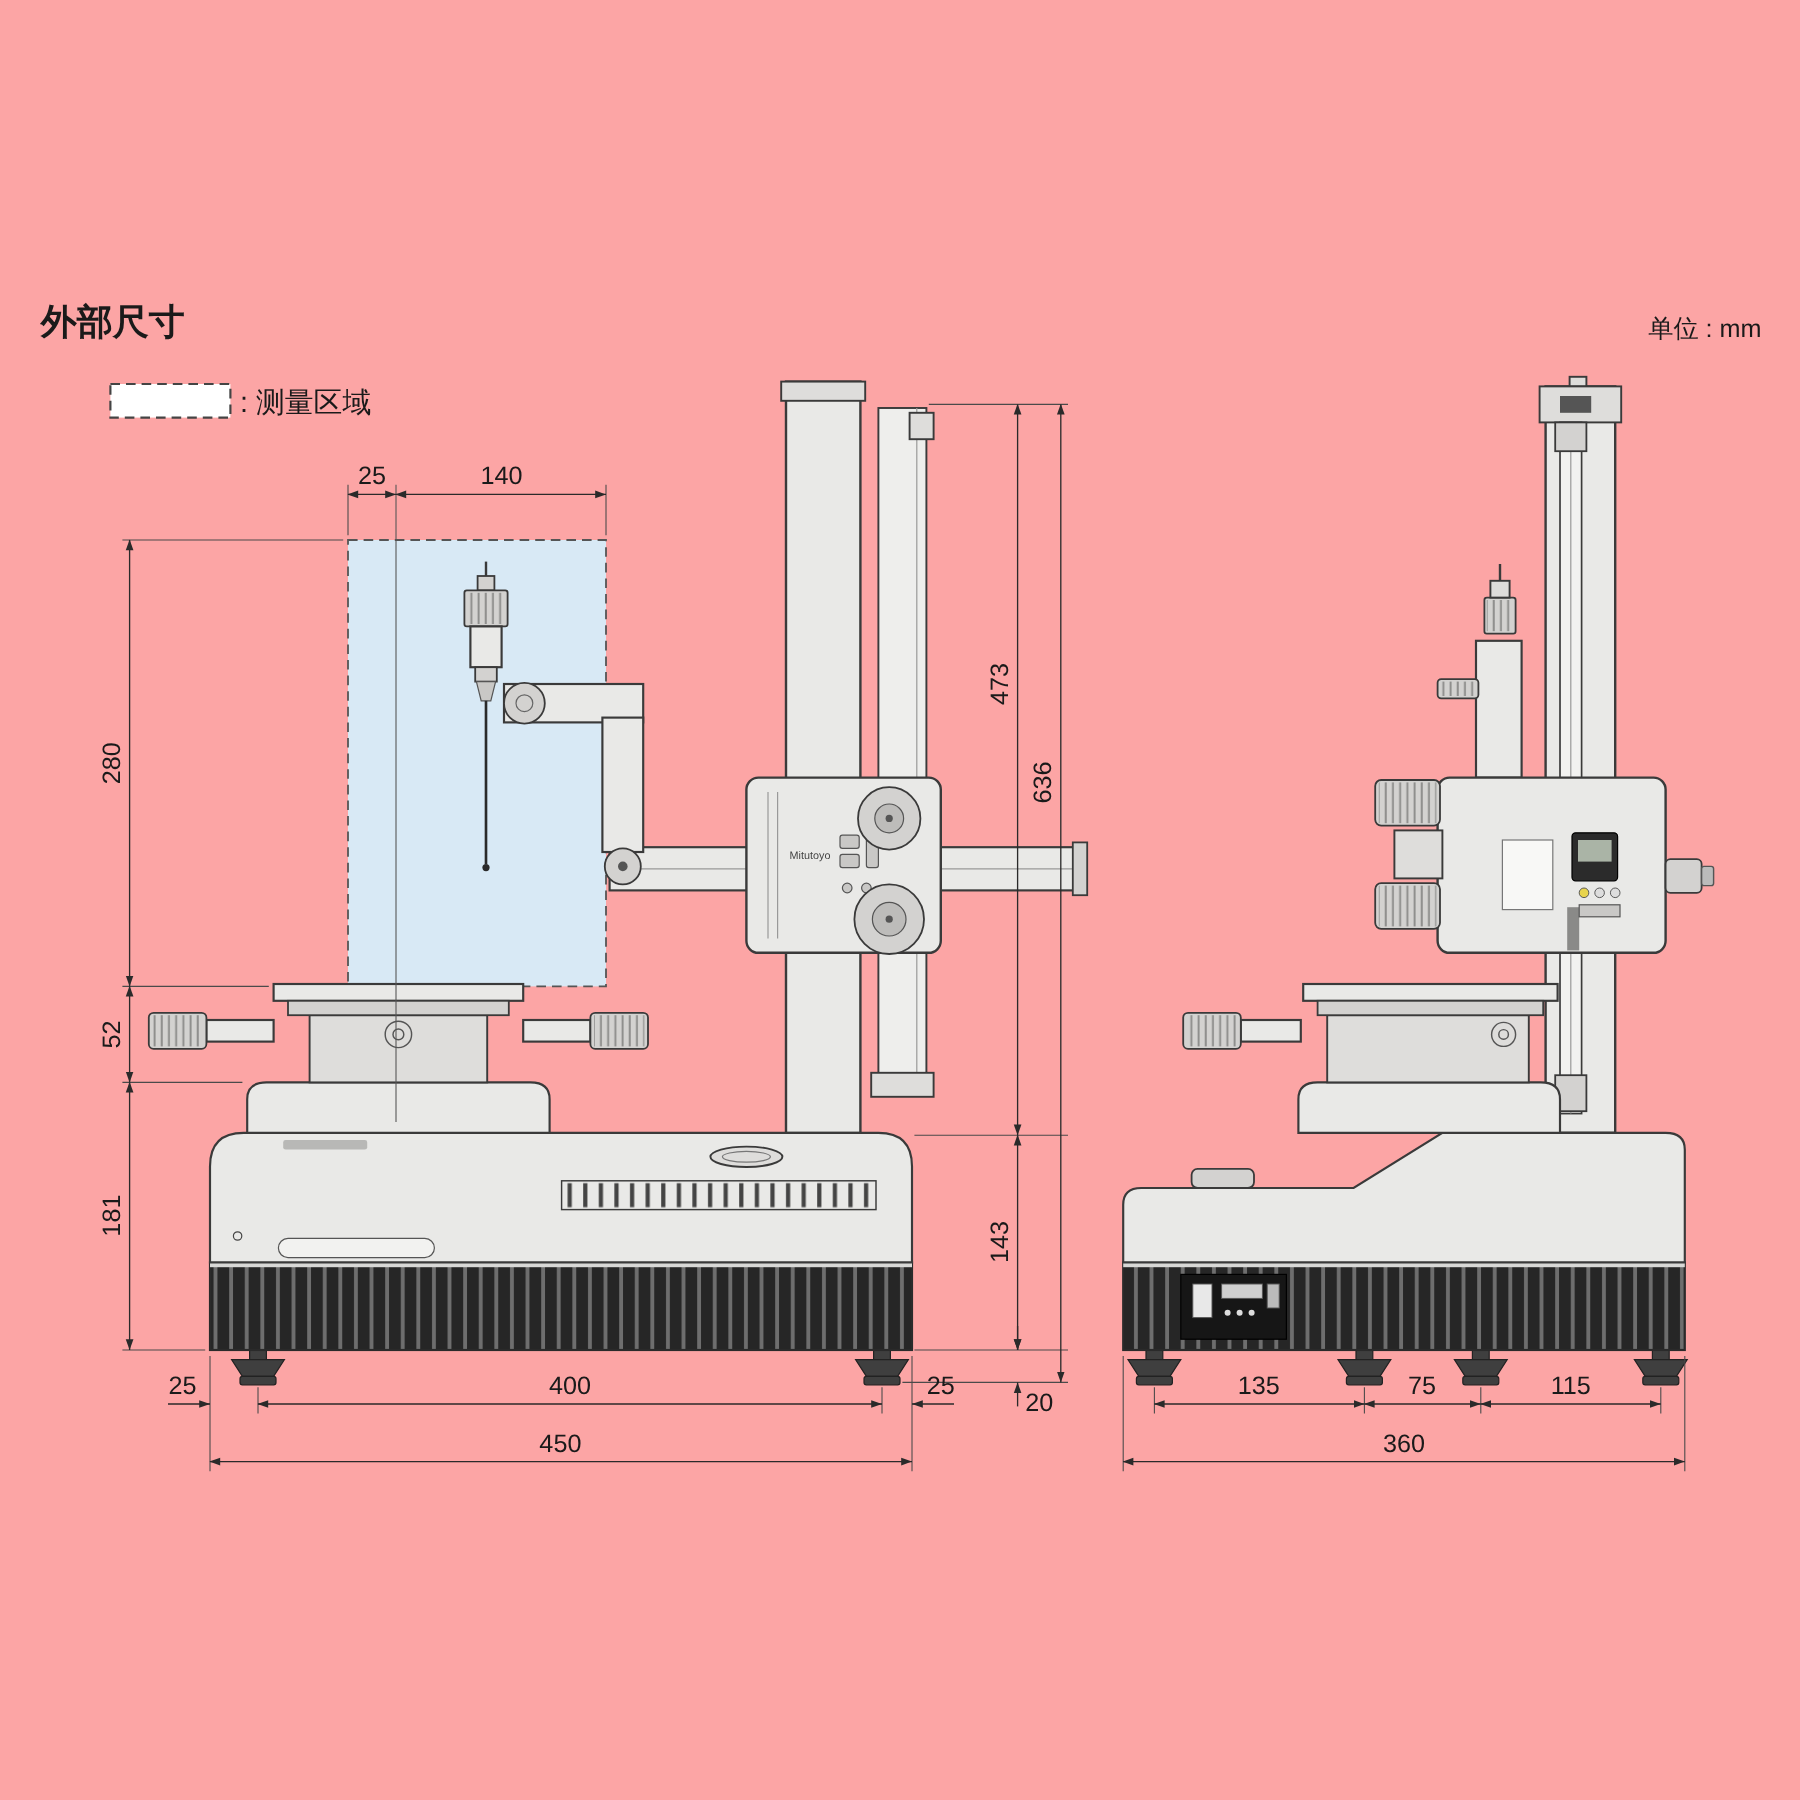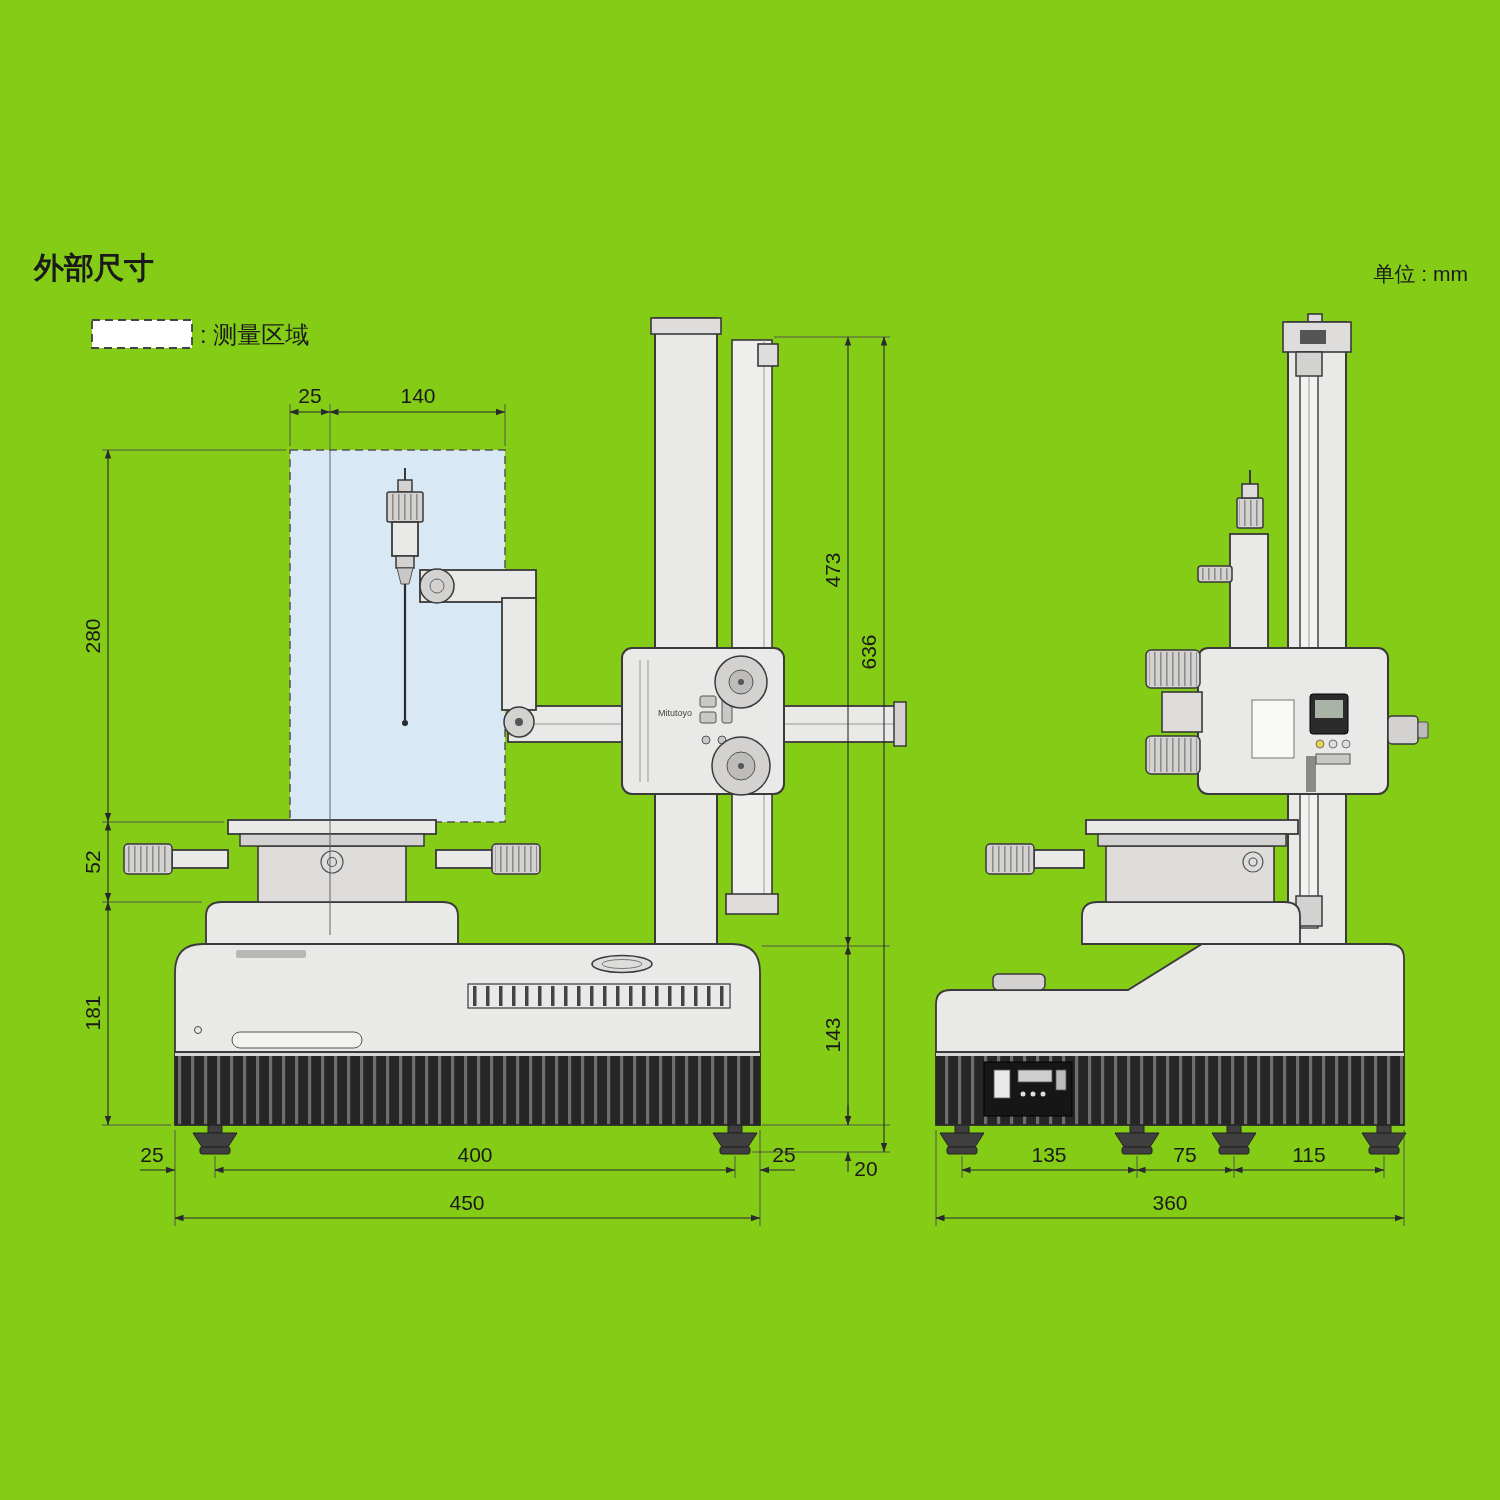--- a/index.html
+++ b/index.html
@@ -1,16 +1,16 @@
 <!DOCTYPE html>
 <html><head>
 <meta charset="utf-8">
 <style>
   html,body{margin:0;padding:0;background:#ffffff;}
-  .page{width:1500px;height:1500px;position:relative;background:#84cc16;overflow:hidden;}
+  .page{width:1500px;height:1500px;position:relative;background:#fca5a5;overflow:hidden;}
   svg{display:block;}
   text{font-family:"Liberation Sans","DejaVu Sans",sans-serif;fill:#1a1a1a;}
   .title-txt{font-size:30px;font-weight:bold;}
   .legend-txt{font-size:24px;}
   .unit-txt{font-size:21px;}
   .dim{font-size:21px;}
   .brand-txt{font-size:9px;fill:#444;}
   .ln{stroke:#2a2a2a;stroke-width:1.1;fill:none;}
   .ext{stroke:#4a4a4a;stroke-width:0.9;fill:none;}
   .body1{fill:#e9e9e7;stroke:#3a3a3a;stroke-width:1.8;}

